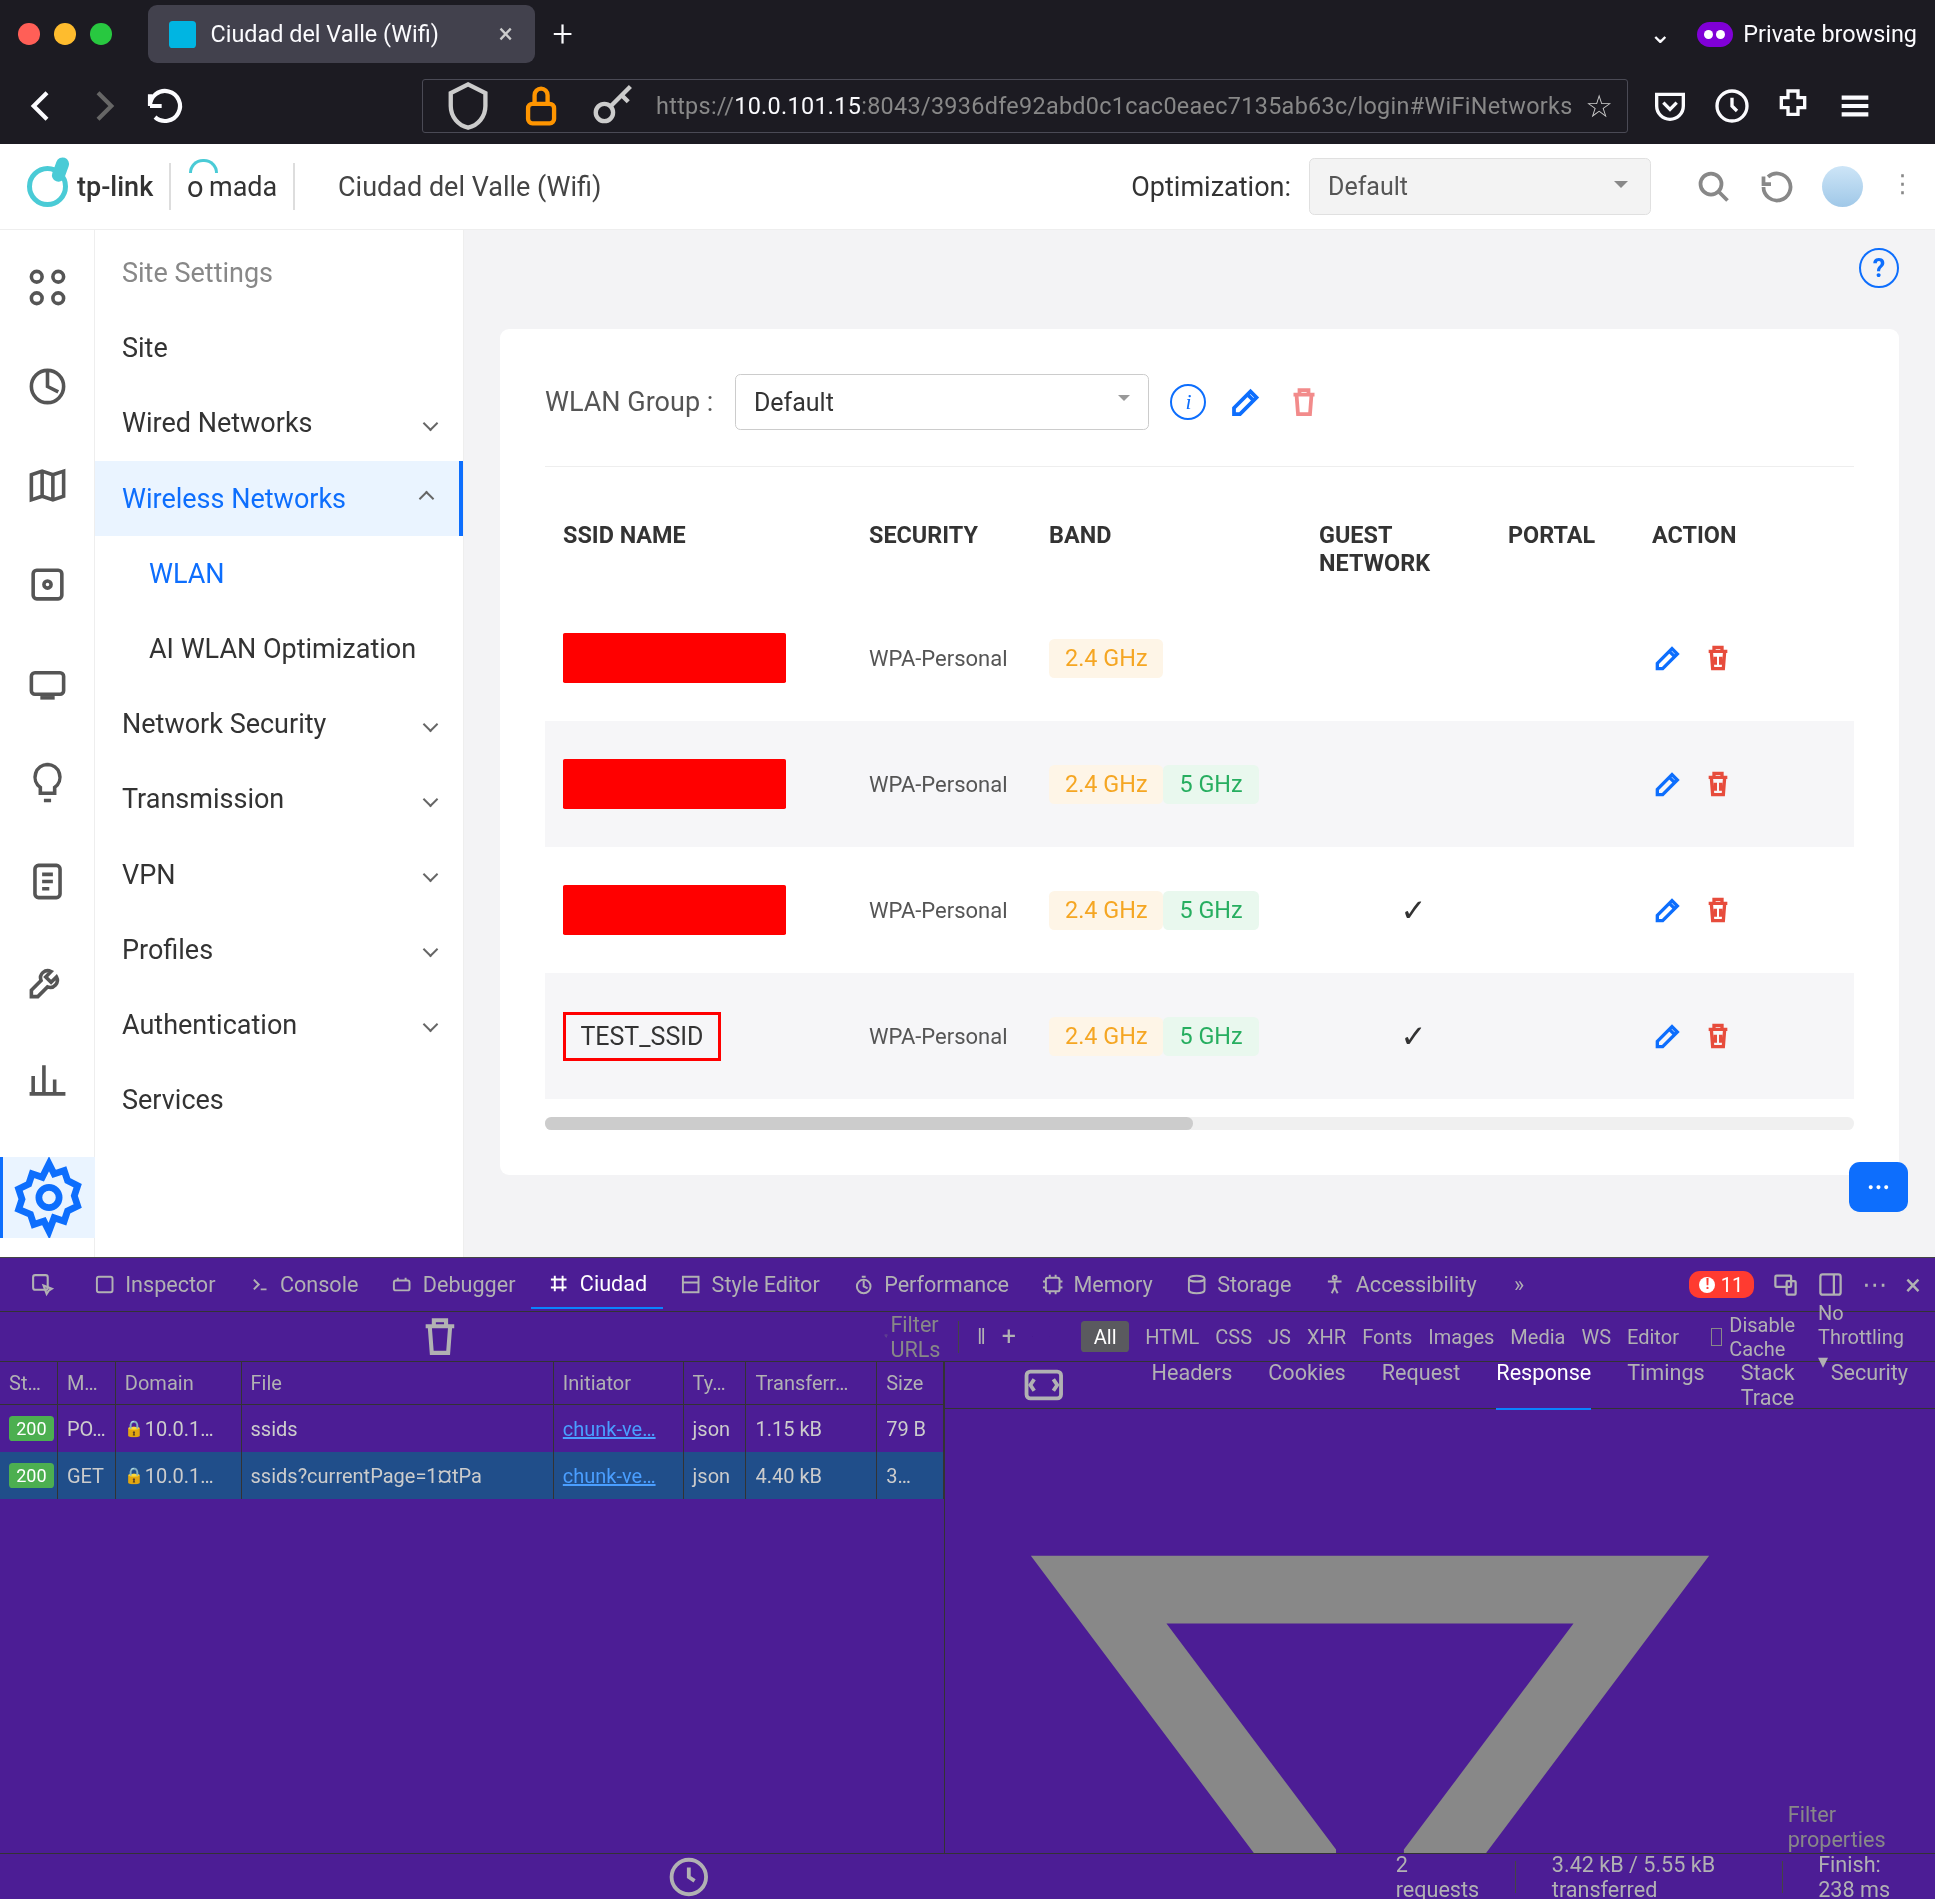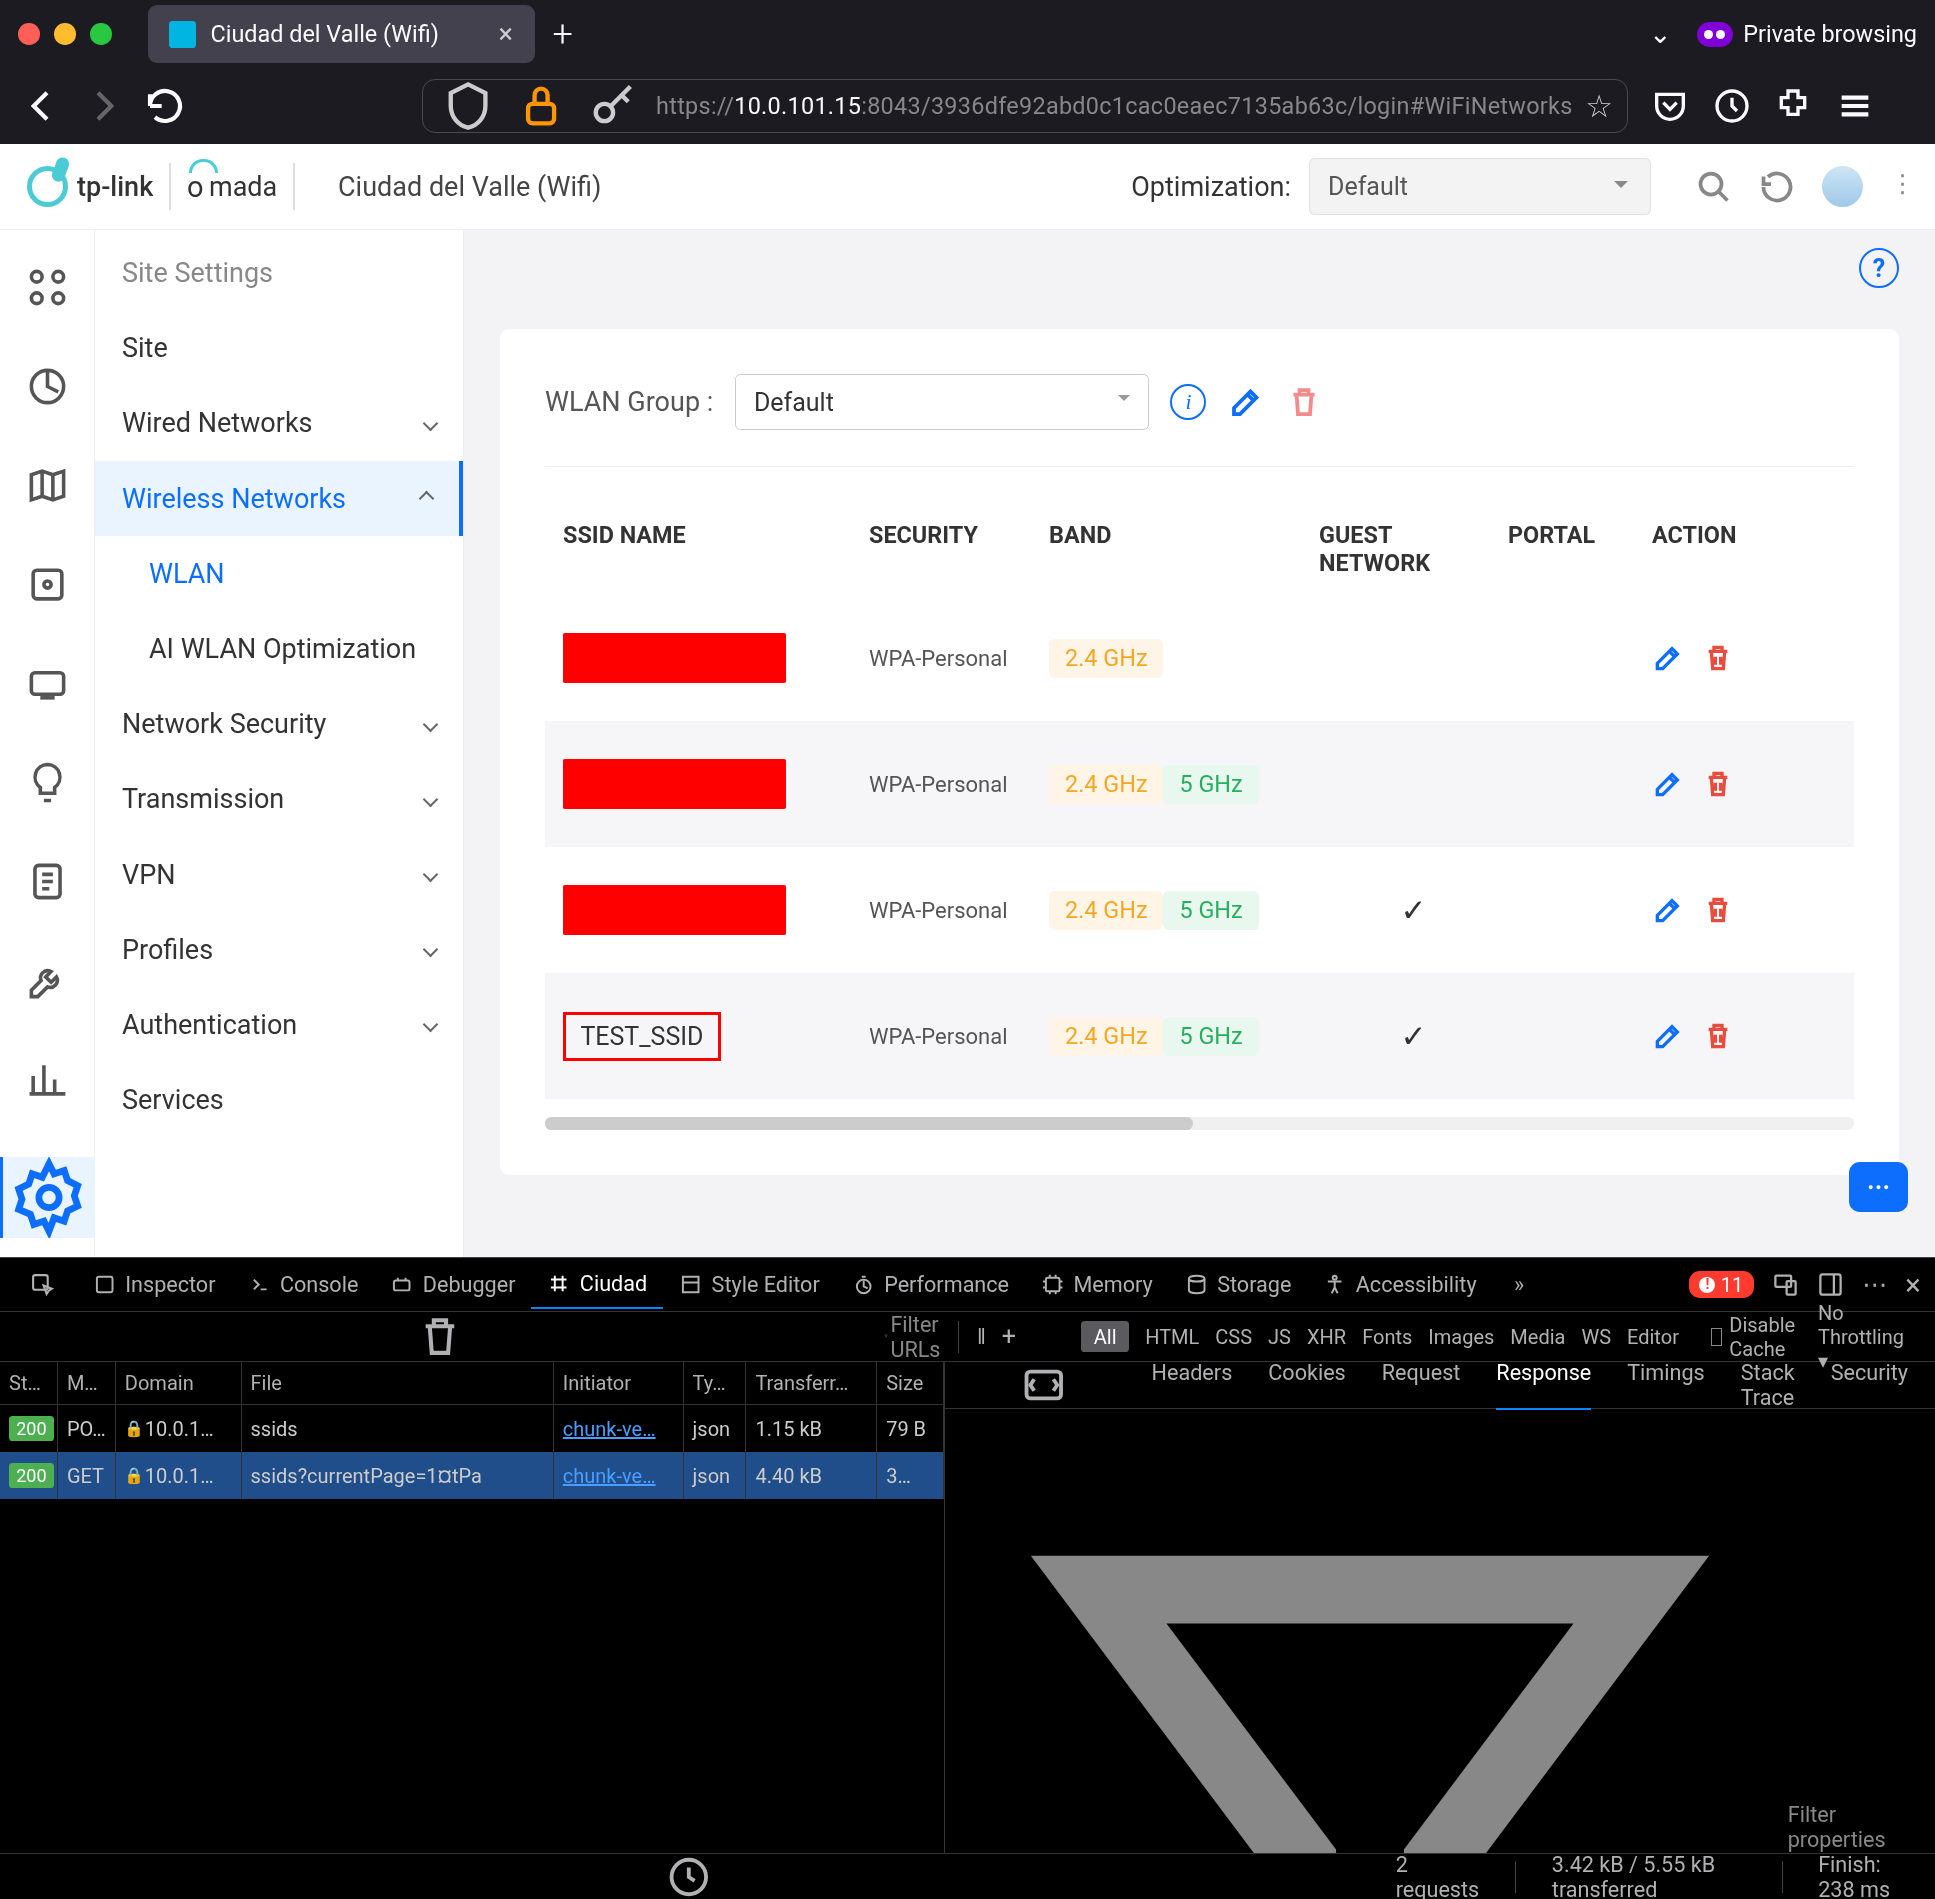--- a/index.html
+++ b/index.html
@@ -14,21 +14,21 @@
 .tab-close{margin-left:auto;color:#ccc;font-size:27px}
 .newtab{color:#fbfbfe;font-size:36px;margin-left:18px;font-weight:300}
 .titlebar-right{margin-left:auto;display:flex;align-items:center;gap:25px;color:#fbfbfe}
 .private-badge{display:flex;align-items:center;gap:10.8px;font-size:23.4px}
 .mask{width:36px;height:25px;background:#8000d7;border-radius:12.6px;position:relative}
 .mask::before,.mask::after{content:"";position:absolute;width:9px;height:9px;background:#fff;border-radius:50%;top:8px}
 .mask::before{left:7.2px}.mask::after{right:7.2px}
 .toolbar{display:flex;align-items:center;height:76px;padding:0 21.6px;gap:21.6px}
 .nav-btn{color:#fbfbfe;width:40px;height:40px;display:flex;align-items:center;justify-content:center}
 .nav-btn.disabled{color:#666}
-.urlbar{flex:1;background:#1c1b22;border:0.9px solid #4a4a55;border-radius:13px;height:54px;display:flex;align-items:center;padding:0 14.4px;gap:12.6px;color:#ccc;max-width:1206px;margin-left:216px}
+.urlbar{flex:1;background:#1c1b22;border:0.9px solid #4a4a55;border-radius:3px;height:54px;display:flex;align-items:center;padding:0 14.4px;gap:12.6px;color:#ccc;max-width:1206px;margin-left:216px}
 .urlbar .url-text{font-size:23.4px;color:#888;letter-spacing:0.3px}
 .urlbar .url-text .host{color:#fbfbfe}
 .tb-icon{color:#fbfbfe;width:40px;height:40px;display:flex;align-items:center;justify-content:center}
 .page{background:#fff;height:1113px;display:flex;flex-direction:column}
 .topbar{height:86px;border-bottom:0.9px solid #eee;display:flex;align-items:center;padding:0 27px}
 .logo-group{display:flex;align-items:center;gap:16px}
 .tplink-logo{display:flex;align-items:center;gap:9px;font-size:27px;color:#333}
 .tp-icon{width:41px;height:41px;border:5.4px solid #4acbd6;border-radius:50%;position:relative}
 .tp-icon::after{content:"";position:absolute;width:12.6px;height:25px;background:#4acbd6;border-radius:7.2px;top:-14.4px;right:-3.6px;transform:rotate(20deg)}
 .vdiv{width:1.8px;height:47px;background:#ddd}
@@ -82,21 +82,21 @@
 .band-pill{display:inline-block;background:#fef5e7;color:#f5a623;padding:5.4px 16px;border-radius:5.4px;font-size:23.4px;margin:3.6px 0}
 .band-pill.g5{background:#e9f8ee;color:#27ae60}
 .check-icon{color:#333;font-size:31px}
 .action-icons{display:flex;gap:18px}
 .action-edit{color:#0d6efd}
 .action-del{color:#e74c3c}
 .scroll-track{height:12.6px;background:#f0f0f0;margin-top:18px;border-radius:6.3px;position:relative}
 .scroll-thumb{height:12.6px;background:#ccc;width:648px;border-radius:6.3px}
 .chat-bubble{position:absolute;bottom:45px;right:27px;width:59px;height:50px;background:#0d6efd;border-radius:10.8px;display:flex;align-items:center;justify-content:center;color:#fff;font-size:9px}
 .chat-bubble::after{content:"";position:absolute;bottom:-9px;right:12.6px;border:9px solid transparent;border-top-color:#0d6efd}
-.devtools{background:#000000;color:#ccc;height:643px;display:flex;flex-direction:column;font-size:21.6px;border-top:0.9px solid #444}
+.devtools{background:#4c1d95;color:#ccc;height:643px;display:flex;flex-direction:column;font-size:21.6px;border-top:0.9px solid #444}
 .dt-tabs{display:flex;align-items:center;height:54px;border-bottom:0.9px solid #333;padding:0 14.4px;gap:5.4px}
 .dt-tab{padding:10.8px 16px;color:#b1b1b3;display:flex;align-items:center;gap:9px;font-size:21.6px;white-space:nowrap}
 .dt-tab.active{border-bottom:2.7px solid #0a84ff;color:#fff}
 .dt-tabs-right{margin-left:auto;display:flex;align-items:center;gap:18px}
 .err-badge{background:#ff3b30;color:#fff;border-radius:10.8px;padding:1.8px 10.8px;font-size:20px;display:flex;align-items:center;gap:5.4px}
 .dt-toolbar{display:flex;align-items:center;height:50px;border-bottom:0.9px solid #333;padding:0 14.4px;gap:18px}
 .dt-filter-urls{color:#888;font-size:21.6px;display:flex;align-items:center;gap:2px}
 .dt-tb-group{display:flex;gap:16px;align-items:center}
 .dt-divider{width:0.9px;height:32px;background:#444}
 .dt-pill{background:#5a5a5f;color:#fff;padding:3.6px 12.6px;border-radius:3.6px;font-size:20px}

